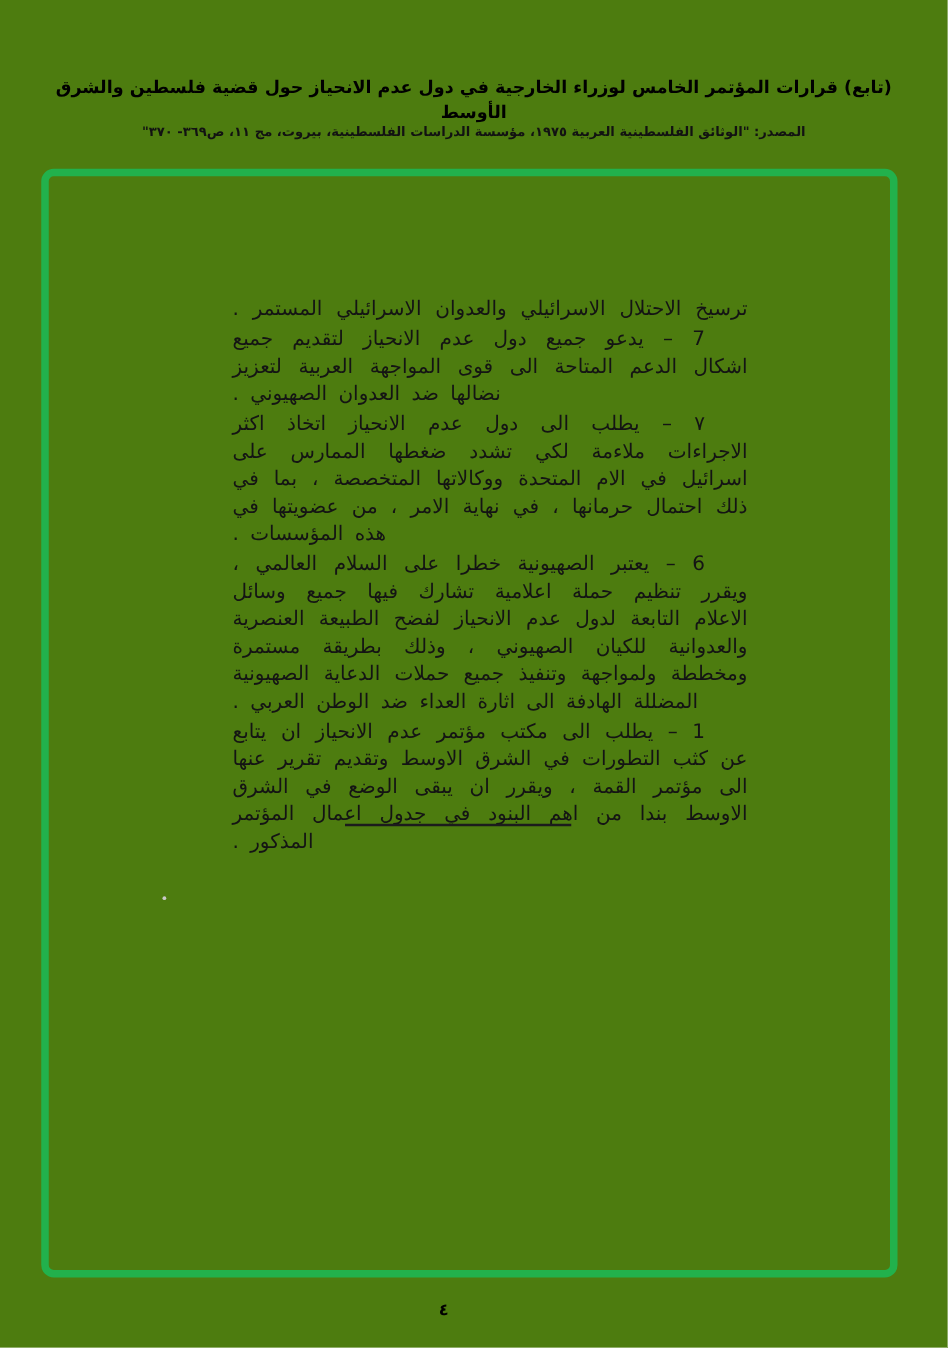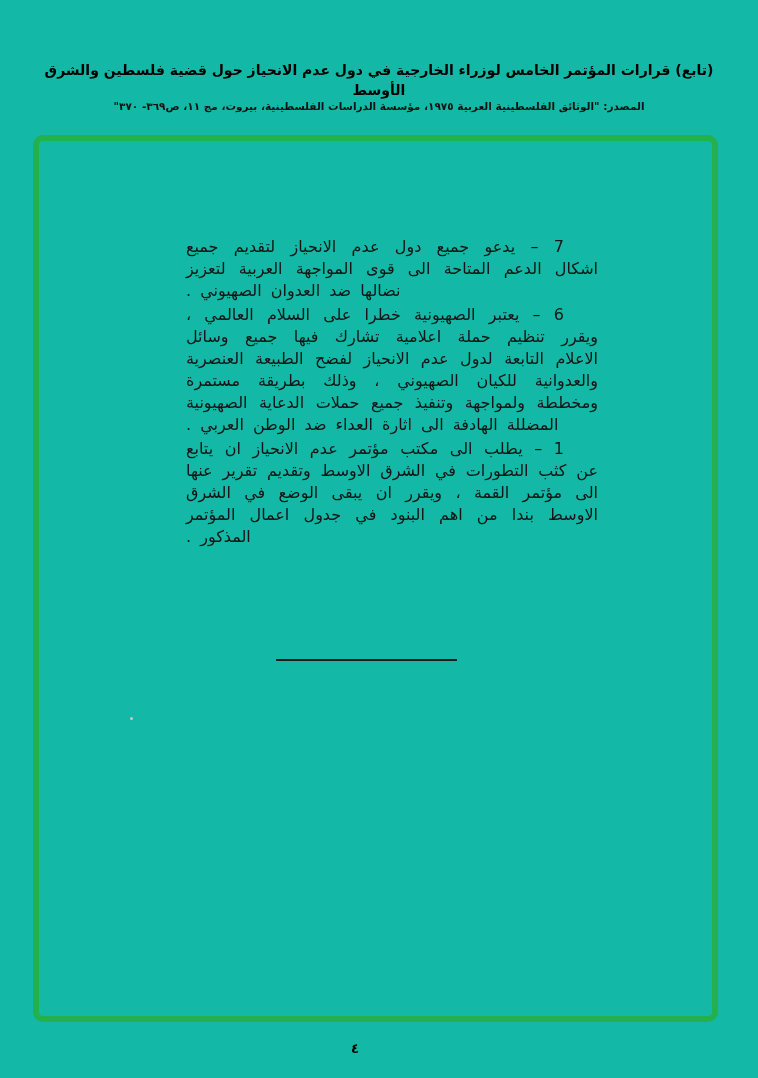--- a/index.html
+++ b/index.html
@@ -8,21 +8,21 @@
     width: 758px;
     height: 1078px;
     position: relative;
     font-family: "DejaVu Sans", sans-serif;
     color: #151515;
     overflow: hidden;
   }
   .page {
     position: absolute;
     inset: 0;
-    background: #14b8a6;
+    background: #4d7c0f;
   }
   .doc-title {
     position: absolute;
     top: 60px;
     left: 28px;
     width: 702px;
     direction: rtl;
     text-align: center;
     font-size: 14px;
     font-weight: bold;
@@ -102,21 +102,23 @@
 
 <div class="page">
 
   <div class="doc-title">(تابع) قرارات المؤتمر الخامس لوزراء الخارجية في دول عدم الانحياز حول قضية فلسطين والشرق الأوسط</div>
 
   <div class="doc-source">المصدر: "الوثائق الفلسطينية العربية ١٩٧٥، مؤسسة الدراسات الفلسطينية، بيروت، مج ١١، ص٣٦٩- ٣٧٠"</div>
 
   <div class="green-frame" style="border-color: rgb(34, 177, 76);"></div>
 
   <div class="body-text">
+    <p class="stretch-last">ترسيخ الاحتلال الاسرائيلي والعدوان الاسرائيلي المستمر .</p>
     <p class="first-line-indent">7 – يدعو جميع دول عدم الانحياز لتقديم جميع اشكال الدعم المتاحة الى قوى المواجهة العربية لتعزيز نضالها ضد العدوان الصهيوني .</p>
+    <p class="first-line-indent">٧ – يطلب الى دول عدم الانحياز اتخاذ اكثر الاجراءات ملاءمة لكي تشدد ضغطها الممارس على اسرائيل في الام المتحدة ووكالاتها المتخصصة ، بما في ذلك احتمال حرمانها ، في نهاية الامر ، من عضويتها في هذه المؤسسات .</p>
     <p class="first-line-indent">6 – يعتبر الصهيونية خطرا على السلام العالمي ، ويقرر تنظيم حملة اعلامية تشارك فيها جميع وسائل الاعلام التابعة لدول عدم الانحياز لفضح الطبيعة العنصرية والعدوانية للكيان الصهيوني ، وذلك بطريقة مستمرة ومخططة ولمواجهة وتنفيذ جميع حملات الدعاية الصهيونية المضللة الهادفة الى اثارة العداء ضد الوطن العربي .</p>
     <p class="first-line-indent">1 – يطلب الى مكتب مؤتمر عدم الانحياز ان يتابع عن كثب التطورات في الشرق الاوسط وتقديم تقرير عنها الى مؤتمر القمة ، ويقرر ان يبقى الوضع في الشرق الاوسط بندا من اهم البنود في جدول اعمال المؤتمر المذكور .</p>
   </div>
 
   <div class="divider"></div>
 
   <div class="scan-speck"></div>
 
   <div class="page-number">٤</div>
 

